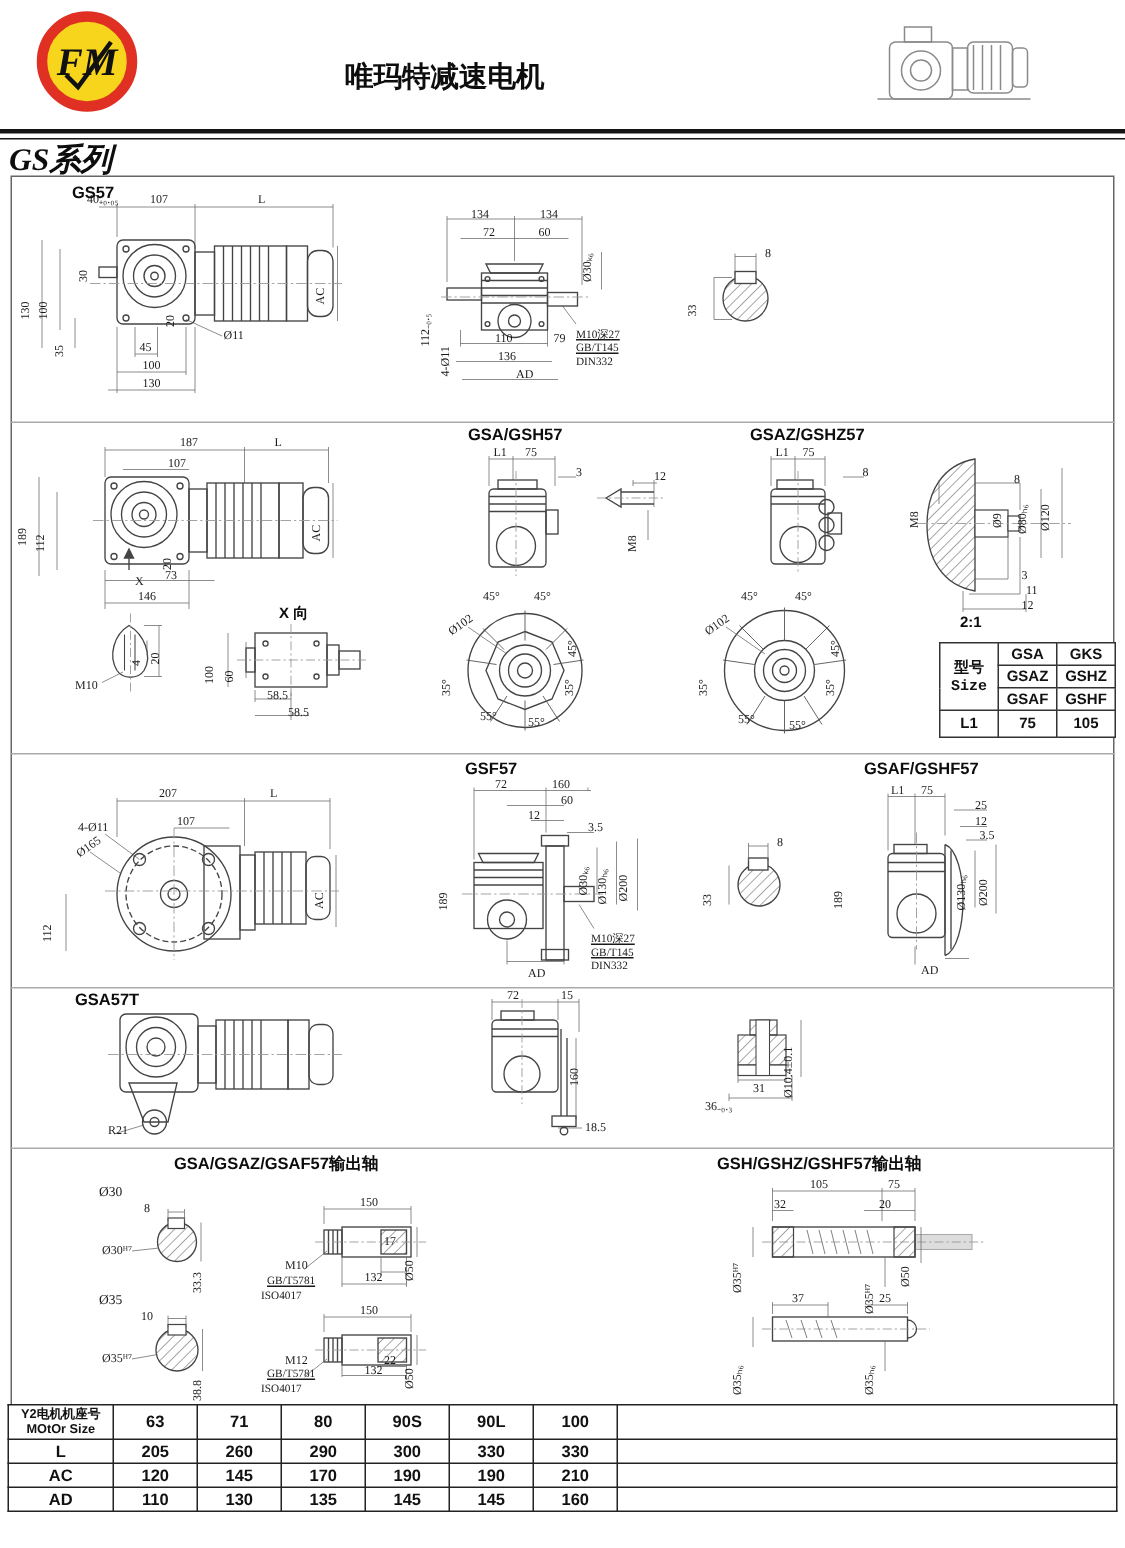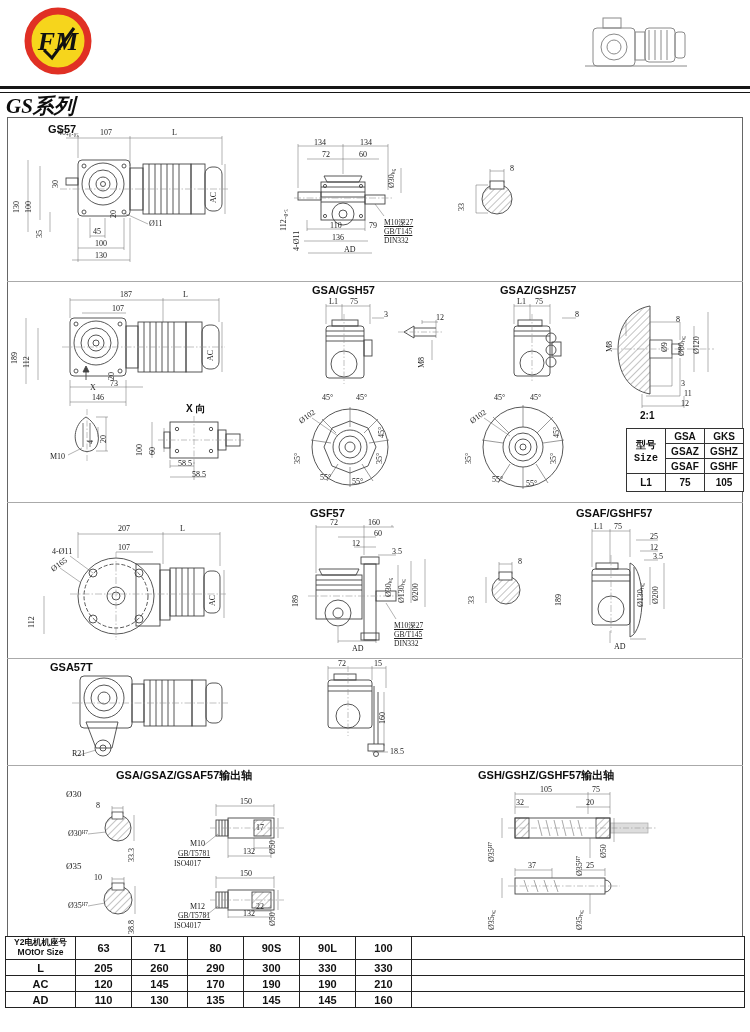--- a/index.html
+++ b/index.html
@@ -40,20 +40,21 @@
         <line x1="0" y1="0" x2="0" y2="5" stroke="#555" stroke-width="0.7"></line>
       </pattern>
     </defs>
   </svg>
 
   <svg width="72" height="74" style="position:absolute;left:22px;top:4px">
     <circle cx="36" cy="37" r="30" fill="#f6d51c" stroke="#e03024" stroke-width="7"></circle>
     <text x="36" y="46" text-anchor="middle" font-family="Liberation Serif,serif" font-style="italic" font-weight="bold" font-size="26" fill="#111">FM</text>
     <path d="M22,46 L30,54 L52,24" stroke="#111" stroke-width="3" fill="none"></path>
   </svg>
+  <div class="brand-cn">唯玛特减速电机</div>
   <div class="hdr-line1"></div>
   <div class="hdr-line2"></div>
   <svg width="120" height="74" style="position:absolute;left:575px;top:6px">
     <rect x="0" y="0" width="120" height="74" fill="#fff"></rect>
     <g stroke="#8a8a8a" fill="none" stroke-width="1">
       <rect x="18" y="22" width="42" height="38" rx="4"></rect>
       <circle cx="39" cy="41" r="13"></circle>
         <circle cx="39" cy="41" r="7"></circle>
       <rect x="60" y="26" width="10" height="28"></rect>
       <rect x="70" y="22" width="30" height="34" rx="4"></rect>
@@ -517,21 +518,21 @@
         <rect x="152" y="60" width="34" height="48"></rect>
         <line x1="158" y1="60" x2="158" y2="108"></line>
           <line x1="164" y1="60" x2="164" y2="108"></line>
         <line x1="170" y1="60" x2="170" y2="108"></line>
           <line x1="176" y1="60" x2="176" y2="108"></line>
         <rect x="186" y="63" width="16" height="42" rx="6"></rect>
       </g>
       <line x1="52" y1="86" x2="208" y2="86" stroke="#999" stroke-width="0.6" stroke-dasharray="7 2 1.5 2"></line>
       <line x1="98" y1="44" x2="98" y2="132" stroke="#999" stroke-width="0.6" stroke-dasharray="7 2 1.5 2"></line>
     </svg>
-    <span class="dim" style="left:100px;top:17px">207</span>
+    <span class="dim" style="left:88px;top:17px">207</span>
     <span class="dim" style="left:162px;top:17px">L</span>
     <span class="dim" style="left:34px;top:40px">4-Ø11</span>
     <span class="dim" style="left:100px;top:36px">107</span>
     <span class="dim rot35" style="left:34px;top:58px">Ø165</span>
     <span class="dim rot" style="left:18px;top:112px">112</span>
     <span class="dim rot" style="left:199px;top:90px">AC</span>
   </div>
 
   <div class="panel" style="left:298px;top:503px;width:142px;height:152px">
     <svg width="142" height="152">
@@ -686,20 +687,40 @@
         <circle cx="68" cy="96" r="2.5"></circle>
       </g>
       <line x1="40" y1="8" x2="40" y2="78" stroke="#999" stroke-width="0.6" stroke-dasharray="6 2 1.5 2"></line>
     </svg>
     <span class="dim" style="left:30px;top:2px">72</span>
     <span class="dim" style="left:66px;top:2px">15</span>
     <span class="dim rot" style="left:79px;top:58px">160</span>
     <span class="dim" style="left:82px;top:90px">18.5</span>
   </div>
 
+  <div class="panel" style="left:458px;top:672px;width:100px;height:90px">
+    <svg width="100" height="90">
+      <rect x="42" y="8" width="18" height="10" fill="url(#hatch)" stroke="#444" stroke-width="0.8"></rect>
+      <rect x="34" y="18" width="32" height="20" fill="url(#hatch)" stroke="#444" stroke-width="0.8"></rect>
+      <rect x="34" y="38" width="32" height="7" fill="#fff" stroke="#444" stroke-width="0.8"></rect>
+      <rect x="46" y="8" width="9" height="37" fill="#fff" stroke="#444" stroke-width="0.7"></rect>
+      <g stroke="#666" stroke-width="0.5" fill="none">
+        <line x1="34" y1="48" x2="66" y2="48"></line>
+          <line x1="34" y1="45" x2="34" y2="50"></line>
+          <line x1="66" y1="45" x2="66" y2="50"></line>
+        <line x1="28" y1="60" x2="70" y2="60"></line>
+          <line x1="28" y1="57" x2="28" y2="62"></line>
+          <line x1="70" y1="45" x2="70" y2="62"></line>
+        <line x1="76" y1="8" x2="76" y2="46"></line>
+      </g>
+    </svg>
+    <span class="dim" style="left:44px;top:50px">31</span>
+    <span class="dim" style="left:12px;top:62px">36₋₀.₃</span>
+    <span class="dim rot" style="left:72px;top:52px">Ø10.4±0.1</span>
+  </div>
 
   <div class="panel" style="left:28px;top:766px;width:345px;height:168px">
     <svg width="345" height="168">
 
       <circle cx="90" cy="62" r="13" fill="url(#hatch)" stroke="#444" stroke-width="0.9"></circle>
       <rect x="84" y="46" width="11" height="7" fill="#fff" stroke="#444" stroke-width="0.8"></rect>
       <g stroke="#666" stroke-width="0.5">
         <line x1="84" y1="42" x2="95" y2="42"></line>
           <line x1="84" y1="48" x2="84" y2="40"></line>
           <line x1="95" y1="48" x2="95" y2="40"></line>

